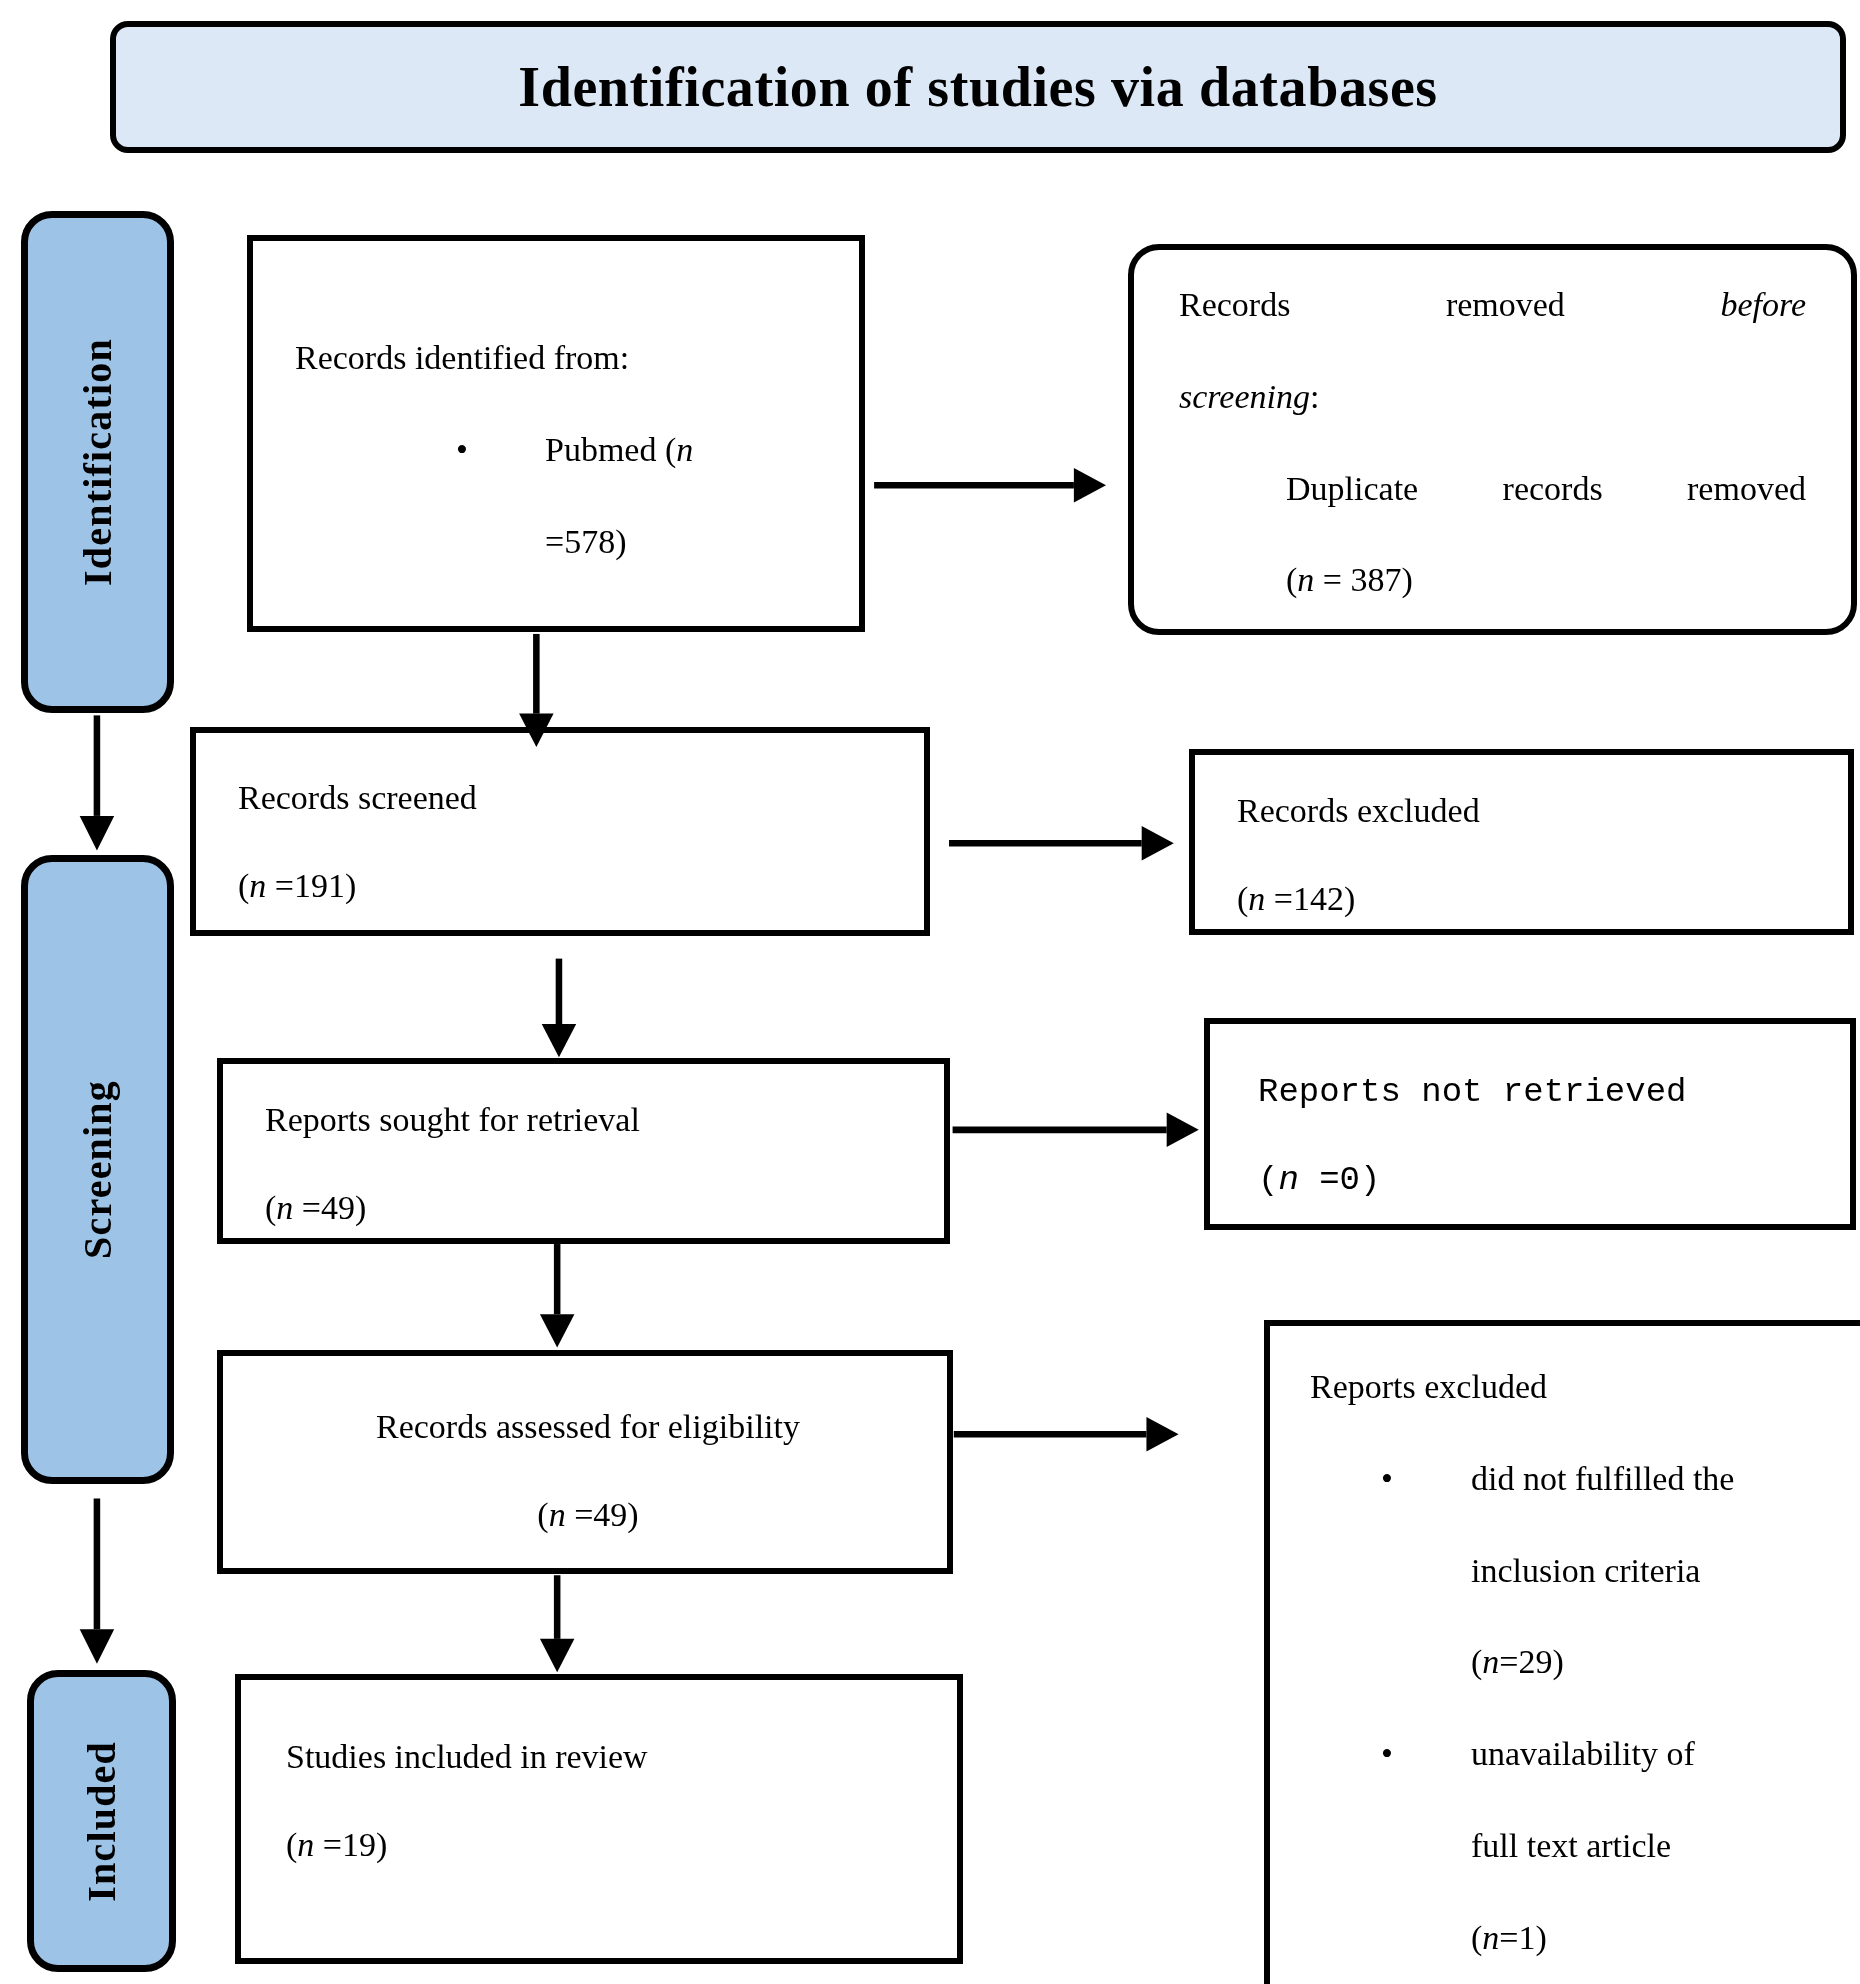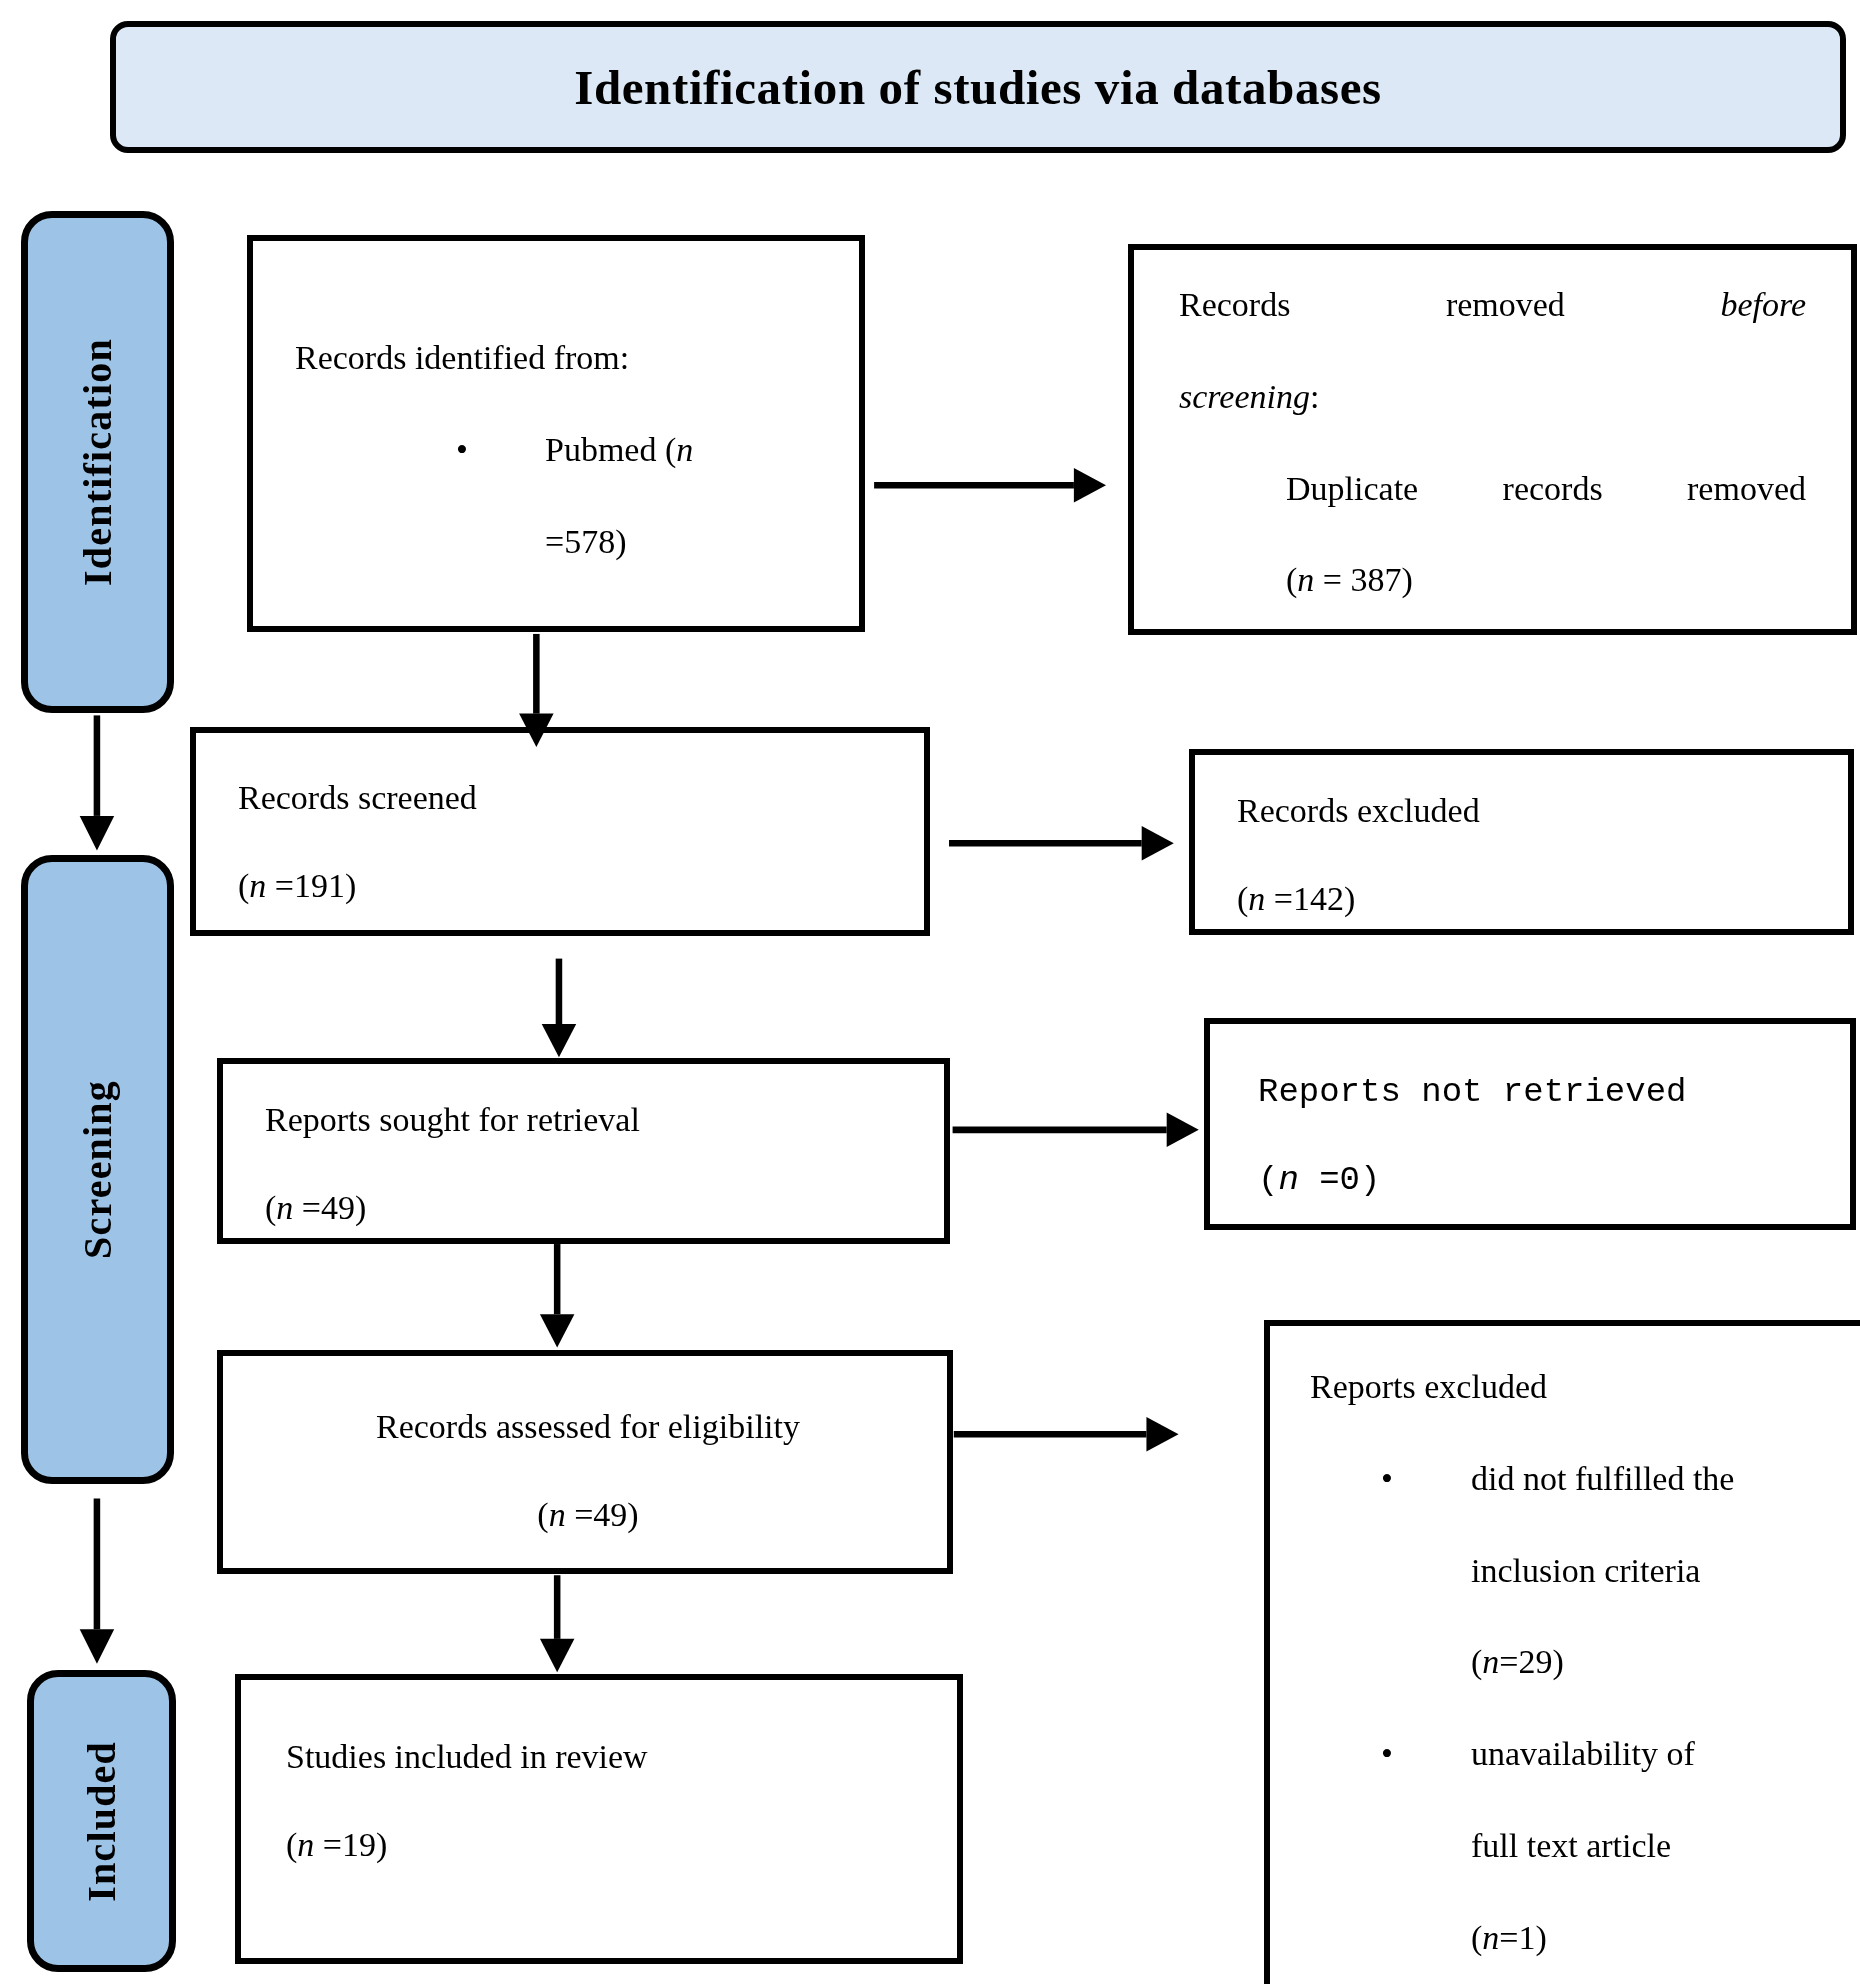--- a/index.html
+++ b/index.html
@@ -16,21 +16,21 @@
     box-sizing:border-box;
     background:#dce8f5;
     border:6px solid #000;
     border-radius:18px;
     display:flex;
     align-items:center;
     justify-content:center;
   }
   .banner p{
     margin:0;
-    font-size:49px;
+    font-size:56px;
     font-weight:bold;
     letter-spacing:0.6px;
   }
   .sbox{
     position:absolute;
     box-sizing:border-box;
     background:#9dc3e6;
     border:7.1px solid #000;
     border-radius:31px;
     display:flex;
@@ -94,21 +94,21 @@
 
   <div class="fbox lh27" style="left:247px;top:235px;width:618px;height:397px;padding:71px 36px 0 42px;">
     <p>Records identified from:</p>
     <div class="bullet-item" style="padding-left:250px;">
       <span class="bullet-glyph" style="left:161px;">•</span>
       <p><span>Pubmed (</span><span class="ital">n</span></p>
       <p>=578)</p>
     </div>
   </div>
 
-  <div class="fbox lh27" style="left:1128px;top:244px;width:729px;height:391px;padding:9px 45px 0 45px;">
+  <div class="fbox lh27" style="left:1128px;top:244px;width:729px;height:391px;padding:9px 45px 0 45px;border-radius:31px;">
     <div class="jrow">
       <p>Records</p>
       <p>removed</p>
       <p class="ital">before</p>
     </div>
     <p><span class="ital">screening</span><span>:</span></p>
     <div class="jrow" style="padding-left:107px;">
       <p>Duplicate</p>
       <p>records</p>
       <p>removed</p>

